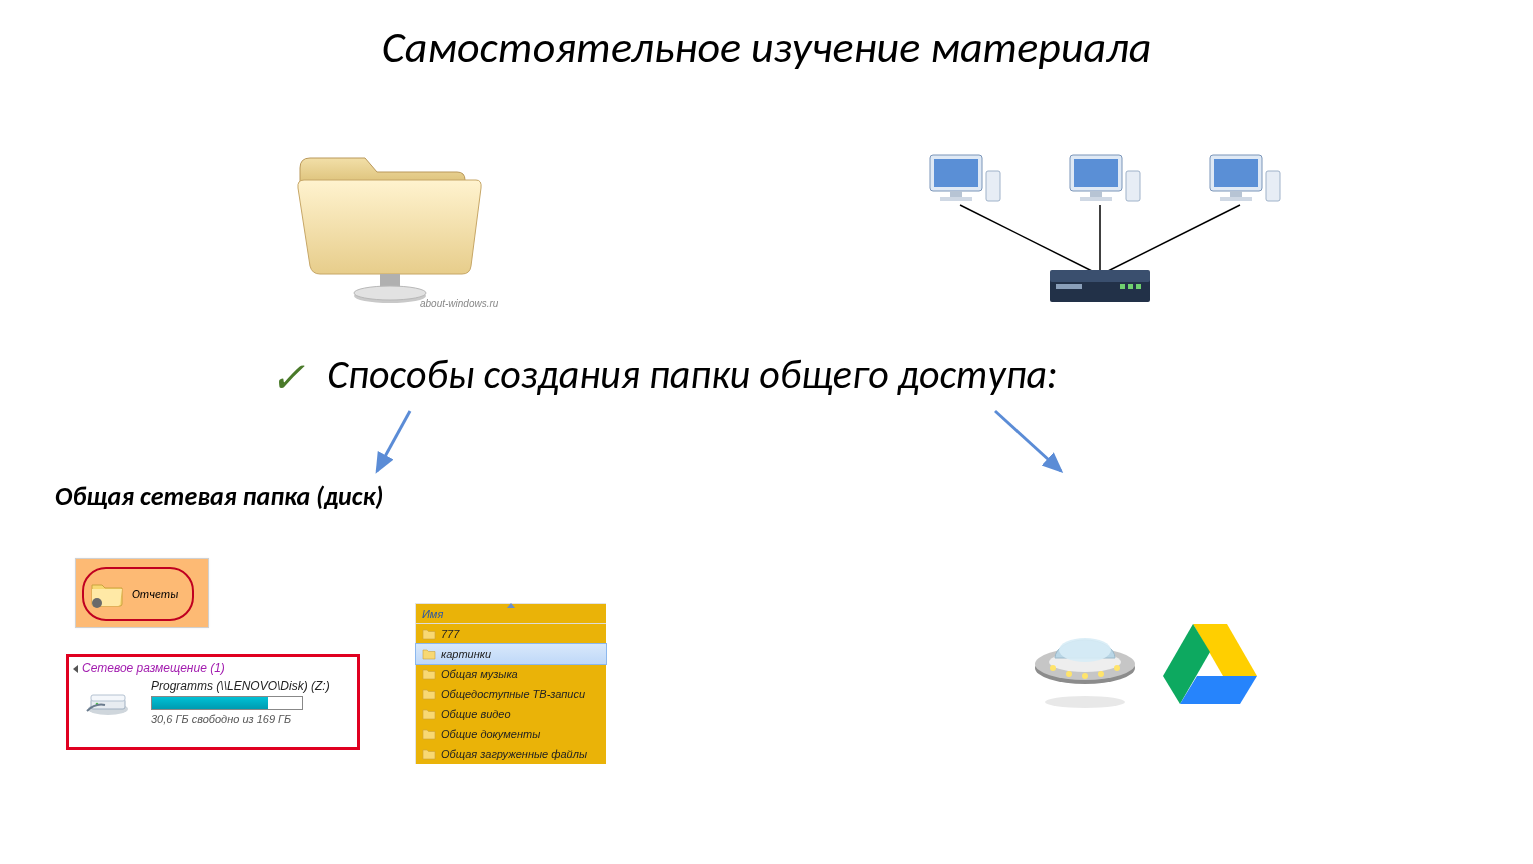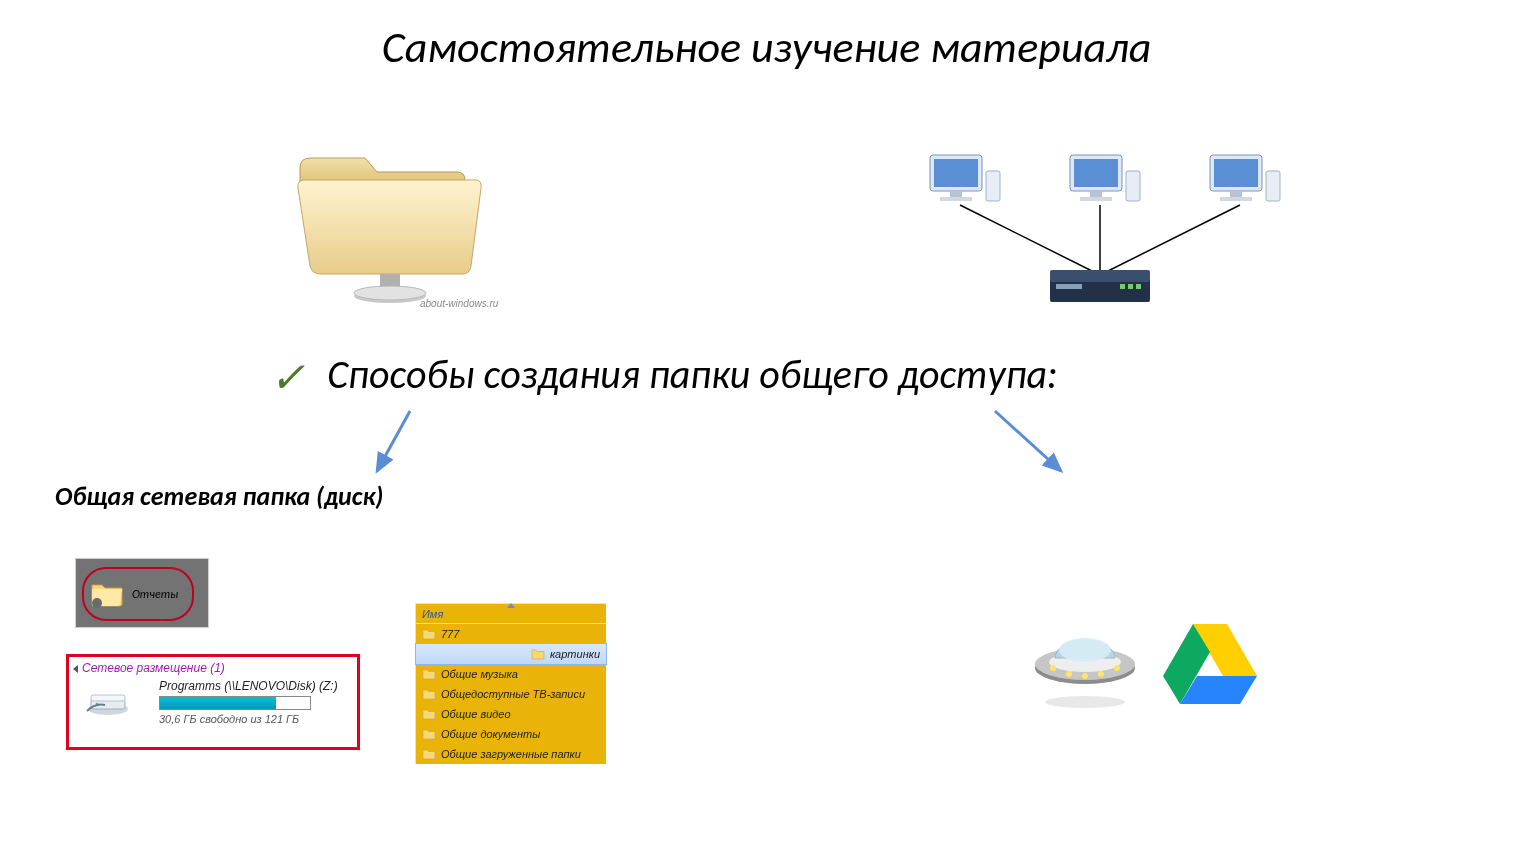--- a/index.html
+++ b/index.html
@@ -104,21 +104,21 @@
     font-size: 26px;
   }
   
   .report-box {
     position: absolute;
     top: 558px;
     left: 75px;
     width: 132px;
     height: 68px;
     border: 1px solid #d0d0d0;
-    background: #737373;
+    background: #fdba74;
     box-shadow: 0 0 2px rgba(0,0,0,0.07);
   }
   .report-inner {
     position: absolute;
     top: 8px; left: 6px;
     width: 108px; height: 50px;
     border: 2px solid #c00020;
     border-radius: 24px / 24px;
     display: flex;
     align-items: center;
@@ -152,21 +152,21 @@
     width: 0; height: 0;
     border-top: 4px solid transparent;
     border-bottom: 4px solid transparent;
     border-right: 5px solid #555;
     margin-right: 4px;
     vertical-align: middle;
   }
   .netloc-row {
     display: flex;
     align-items: center;
-    gap: 28px;
+    gap: 20px;
     padding: 2px 6px 0 16px;
   }
   .drive-icon { width: 46px; height: 30px; }
   .netloc-meta { display: flex; flex-direction: column; }
   .netloc-name { font-size: 12px; color: #222; }
   .netloc-bar {
     width: 150px; height: 12px;
     border: 1px solid #888;
     margin-top: 3px;
     background: #fff;
@@ -210,21 +210,20 @@
     align-items: center;
     gap: 5px;
     padding: 2px 6px;
     height: 16px;
     color: #222;
   }
   .explorer-row.selected {
     background: linear-gradient(#d8e8fb,#bfd8f8);
     border: 1px solid #8bb7ee;
     margin: -1px;
-    justify-content: flex-end;
   }
   .fldr {
     width: 14px; height: 12px;
     display: inline-block;
   }
   
   .ufo-wrap {
     position: absolute;
     top: 620px;
     left: 1025px;
@@ -366,21 +365,21 @@
           <rect x="6" y="8" width="34" height="6" rx="2" fill="#f4f7fb" stroke="#b4c2d1"></rect>
           <circle cx="12" cy="17" r="1.3" fill="#4fbf4f"></circle>
           <path d="M2 24 q8 -8 18 -6" stroke="#6a7b8d" stroke-width="2" fill="none"></path>
         </svg>
       </span>
       <div class="netloc-meta">
         <div class="netloc-name">Programms (\\LENOVO\Disk) (Z:)</div>
         <div class="netloc-bar">
           <div class="netloc-bar-fill" style="width: 77%;"></div>
         </div>
-        <div class="netloc-free">30,6 ГБ свободно из 121 ГБ</div>
+        <div class="netloc-free">30,6 ГБ свободно из 169 ГБ</div>
       </div>
     </div>
   </div>
 
   <div class="explorer">
     <div class="explorer-head">
       <span class="explorer-sort"></span>
       <span>Имя</span>
     </div>
     <div id="explorer-rows">
@@ -399,21 +398,21 @@
             </svg>
           </span>
           <span>картинки</span>
         </div>
         <div class="explorer-row">
           <span class="fldr">
             <svg viewBox="0 0 14 12" width="14" height="12">
               <path d="M1 2 h4 l1.5 1.5 H13 V11 H1 z" fill="#f8d872" stroke="#caa33e" stroke-width="0.6"></path>
             </svg>
           </span>
-          <span>Общие музыка</span>
+          <span>Общая музыка</span>
         </div>
         <div class="explorer-row">
           <span class="fldr">
             <svg viewBox="0 0 14 12" width="14" height="12">
               <path d="M1 2 h4 l1.5 1.5 H13 V11 H1 z" fill="#f8d872" stroke="#caa33e" stroke-width="0.6"></path>
             </svg>
           </span>
           <span>Общедоступные ТВ-записи</span>
         </div>
         <div class="explorer-row">
@@ -431,21 +430,21 @@
             </svg>
           </span>
           <span>Общие документы</span>
         </div>
         <div class="explorer-row">
           <span class="fldr">
             <svg viewBox="0 0 14 12" width="14" height="12">
               <path d="M1 2 h4 l1.5 1.5 H13 V11 H1 z" fill="#f8d872" stroke="#caa33e" stroke-width="0.6"></path>
             </svg>
           </span>
-          <span>Общие загруженные папки</span>
+          <span>Общая загруженные файлы</span>
         </div>
       </div>
   </div>
 
   <div class="ufo-wrap">
     <svg viewBox="0 0 120 90" width="120" height="90">
       <ellipse cx="60" cy="82" rx="40" ry="6" fill="#e8e8e8"></ellipse>
       <ellipse cx="60" cy="48" rx="50" ry="16" fill="#8c8c8c"></ellipse>
       <ellipse cx="60" cy="44" rx="50" ry="16" fill="#c6c6c6"></ellipse>
       <ellipse cx="60" cy="42" rx="36" ry="10" fill="#eeeeee"></ellipse>

